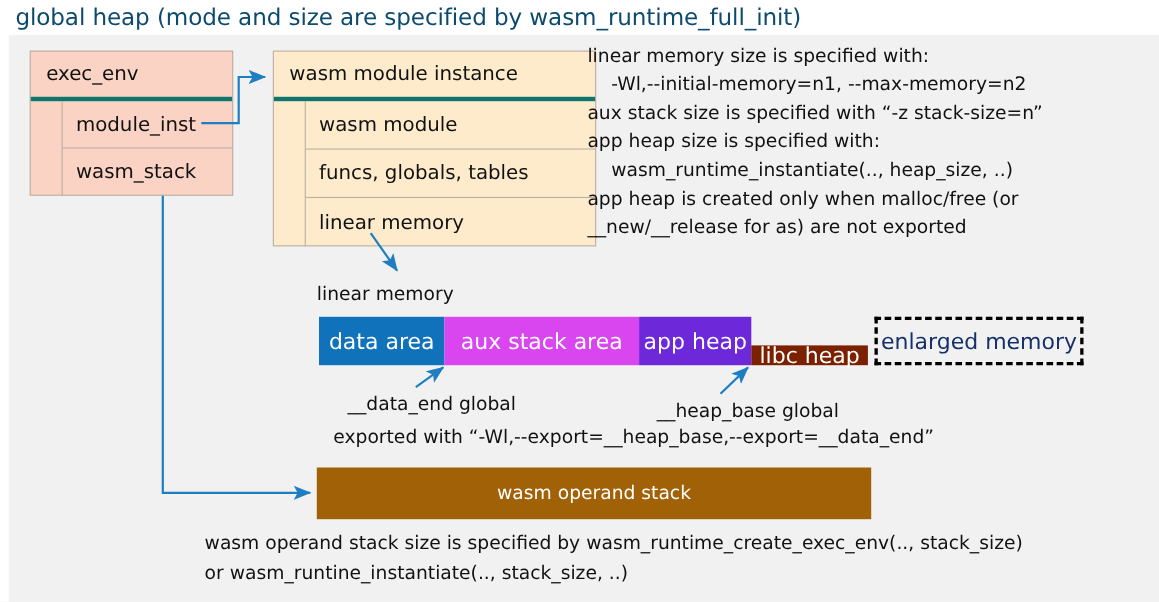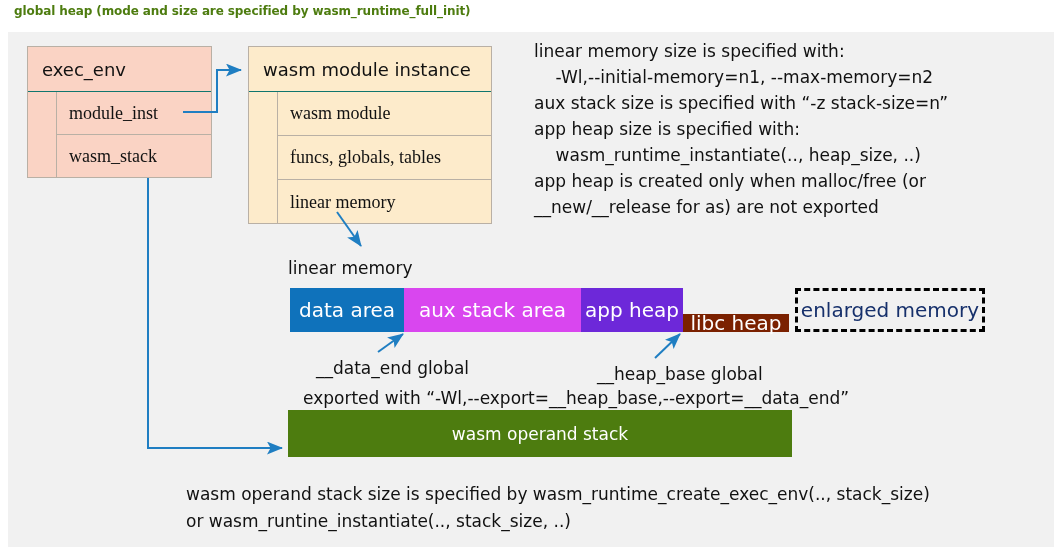--- a/index.html
+++ b/index.html
@@ -11,48 +11,47 @@
   }
   #root{position:relative;width:1054px;height:547px;}
 
   .panel{
     position:absolute;left:8px;top:32px;width:1046px;height:515px;
     background:#f1f1f1;
   }
 
   .title{
     position:absolute;left:14px;top:4px;
-    font-size:12px;color:#4d7c0f;white-space:nowrap;letter-spacing:-0.1px;font-weight:bold;
+    font-size:21px;color:#0c4a6e;white-space:nowrap;letter-spacing:-0.1px;
   }
 
   
   .struct{position:absolute;border:1px solid #b9b0a5;box-sizing:border-box;}
   .struct .hdr{
     box-sizing:border-box;width:100%;
     display:flex;align-items:center;
     font-size:18px;color:#111;padding-left:14px;
-    border-bottom:1px solid #0f766e;
+    border-bottom:4px solid #0f766e;
   }
   .struct .body{display:flex;width:100%;box-sizing:border-box;}
   .struct .gutter{box-sizing:border-box;border-right:1px solid #b9b0a5;flex:0 0 auto;}
   .struct .rows{flex:1 1 auto;display:flex;flex-direction:column;}
   .struct .row{
     box-sizing:border-box;display:flex;align-items:center;
     font-size:18px;color:#111;padding-left:12px;
     border-bottom:1px solid #b9b0a5;
-    font-family:Liberation Serif, serif;
   }
   .struct .row:last-child{border-bottom:none;}
 
   .exec{left:27px;top:46px;width:185px;height:132px;background:#fad3c4;}
   .exec .hdr{height:45px;}
   .exec .gutter{width:29px;}
   .exec .row{height:43px;}
 
-  .wmi{left:248px;top:46px;width:244px;height:178px;background:#fdebcb;}
+  .wmi{left:248px;top:46px;width:294px;height:178px;background:#fdebcb;}
   .wmi .hdr{height:45px;}
   .wmi .gutter{width:29px;}
   .wmi .row{height:44px;}
 
   
   .notes{
     position:absolute;left:534px;top:38px;width:500px;
     font-size:17px;line-height:26px;color:#111;white-space:pre;
   }
 
@@ -75,22 +74,22 @@
   }
 
   
   .ann{position:absolute;font-size:17px;color:#111;white-space:nowrap;}
   .ann-data-end{left:316px;top:358px;}
   .ann-heap-base{left:597px;top:364px;}
   .ann-exported{left:303px;top:388px;}
 
   
   .opstack{
-    position:absolute;left:288px;top:410px;width:504px;height:47px;
-    background:#4d7c0f;display:flex;align-items:center;justify-content:center;
+    position:absolute;left:288px;top:425px;width:504px;height:47px;
+    background:#a16207;display:flex;align-items:center;justify-content:center;
     color:#fff;font-size:17px;
   }
   .bottom-note{
     position:absolute;left:186px;top:481px;width:850px;
     font-size:17px;line-height:27px;color:#111;white-space:pre;
   }
 
   svg.arrows{position:absolute;left:0;top:0;width:1054px;height:547px;pointer-events:none;}
 </style>
 </head>

